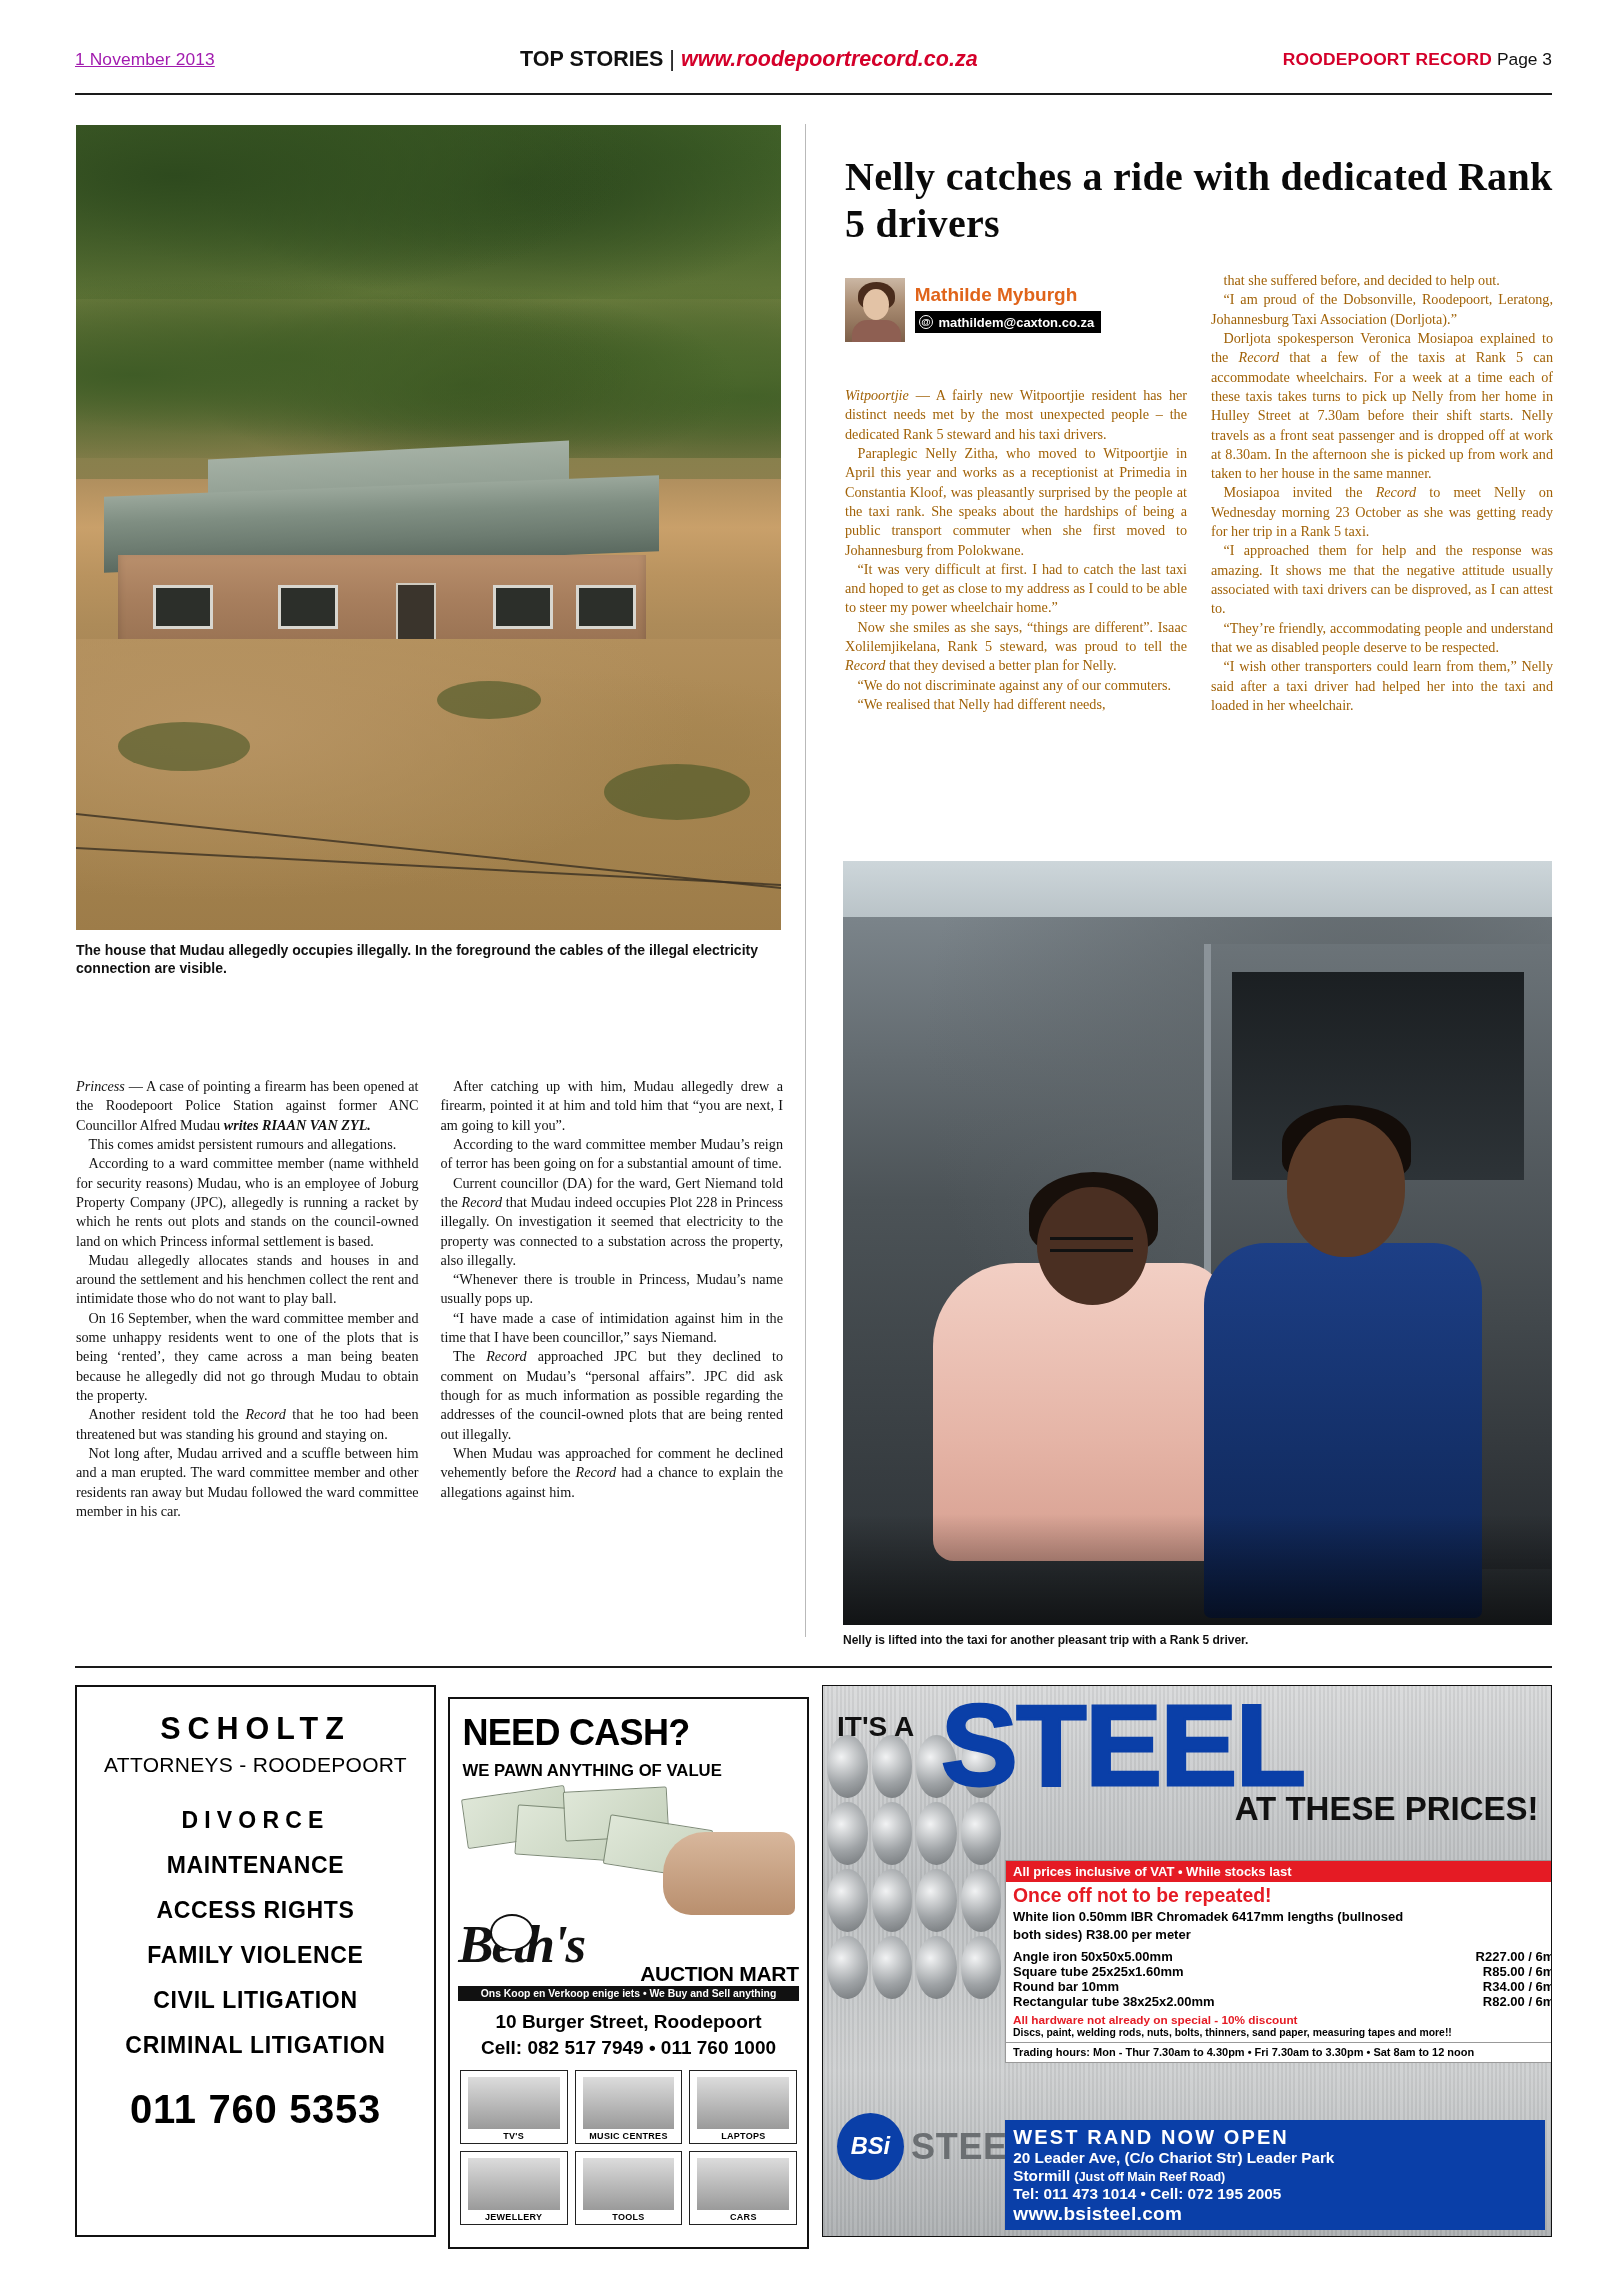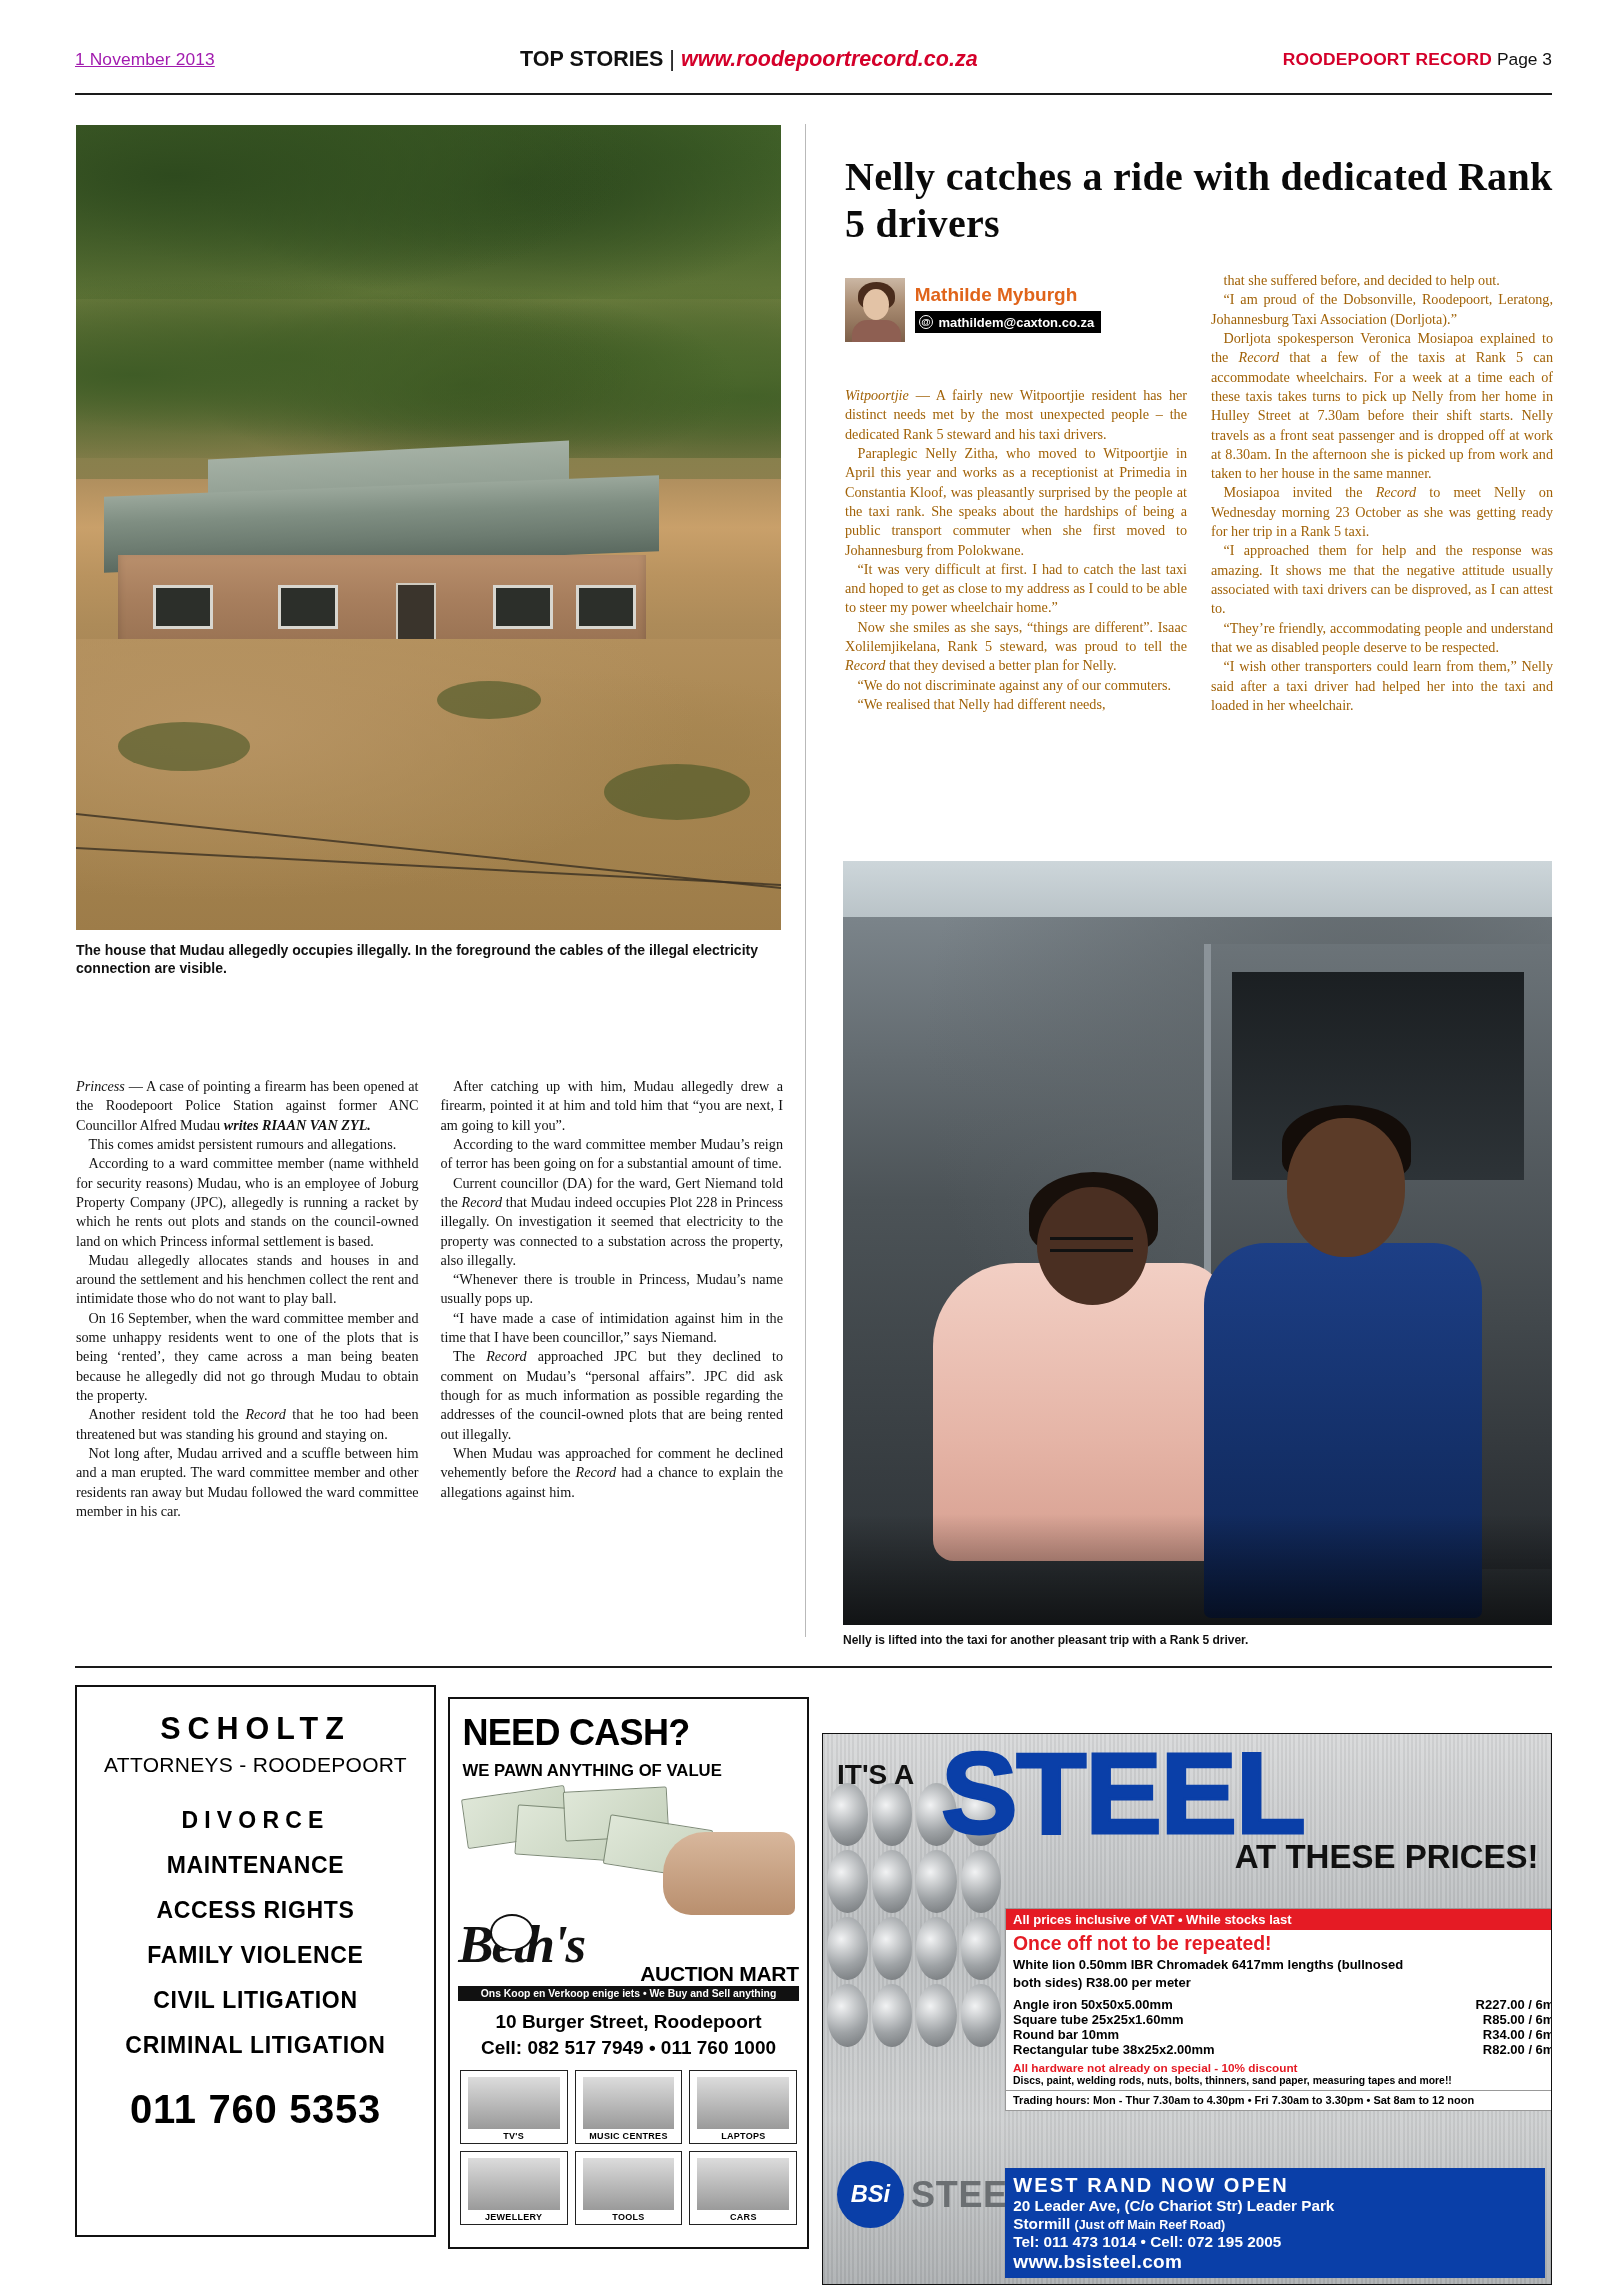--- a/index.html
+++ b/index.html
@@ -337,21 +337,20 @@
   }
   .cash-cell-box .art {
     position:absolute; left:7px; top:5.6px; right:7px; bottom:14px;
     background: linear-gradient(to bottom,#dcdcdc 0%, #9a9a9a 100%);
   }
 
   .ad-steel {
     position:absolute; left:822px; top:1685px; width:730px; height:552px;
     border:1.4px solid #111; background:#fde047; overflow:hidden;
     font-family:"Liberation Sans", sans-serif;
-    margin-top:48px;
   }
   .steel-bg {
     position:absolute; left:0; top:0; width:100%; height:100%;
     background:
       repeating-linear-gradient(90deg, rgba(0,0,0,.05) 0 2.1px, rgba(255,255,255,.05) 2.1px 4.2px),
       linear-gradient(to bottom, #d9dadb 0%, #bcbfc1 35%, #cfd1d2 70%, #aeb1b3 100%);
   }
   .steel-coils {
     position:absolute; left:4.2px; top:49px; width:174px; height:264px;
     display:grid; grid-template-columns:repeat(4,1fr); gap:4.2px;

